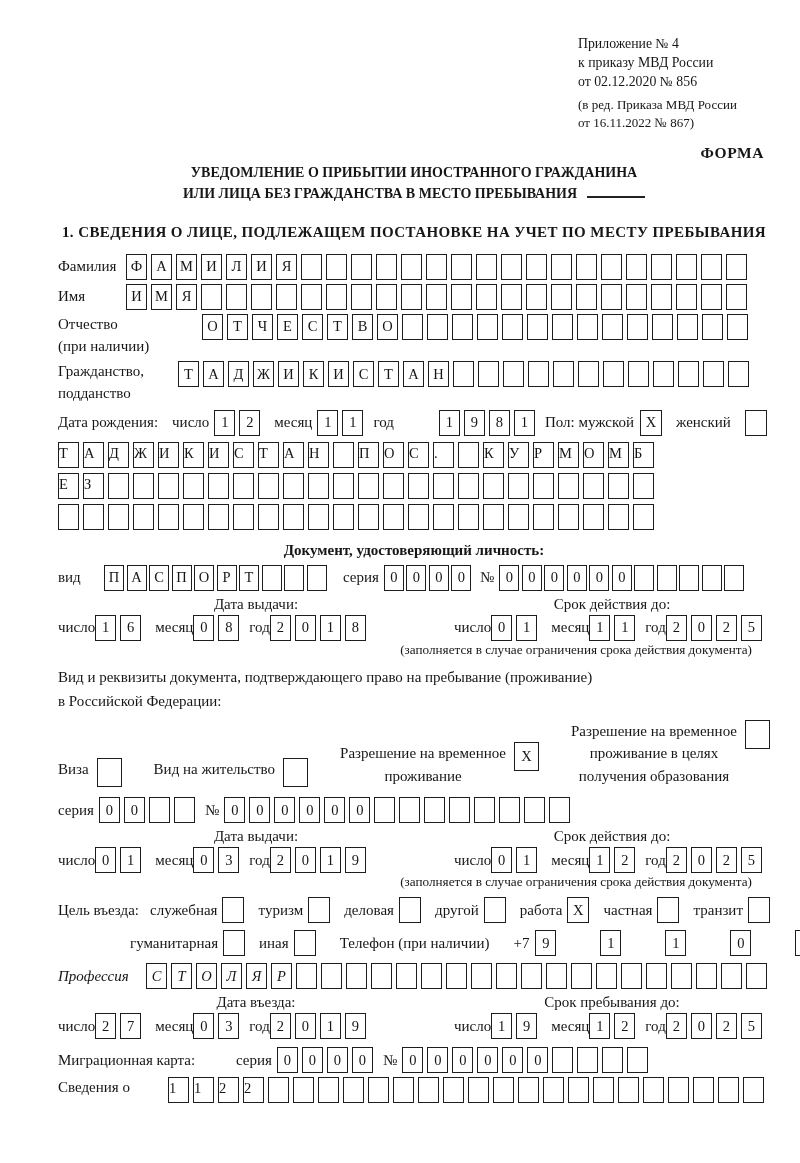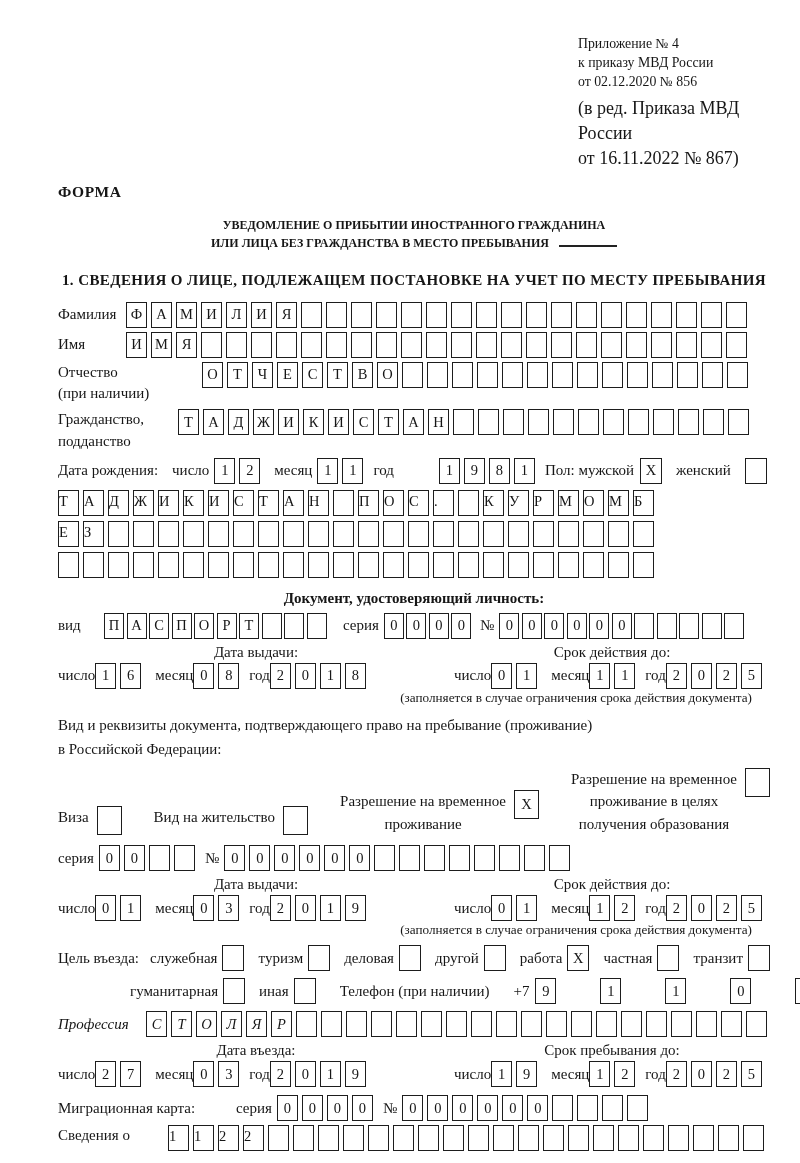--- a/index.html
+++ b/index.html
@@ -5,23 +5,23 @@
   * { margin:0; padding:0; box-sizing:border-box; }
   html,body { width:800px; }
   body{
     height:1163px; background:#ffffff; color:#161616; overflow:hidden;
     font-family:"Liberation Serif","DejaVu Serif",serif; font-size:15px;
   }
   .page{ padding:34px 30px 0 58px; }
 
   
   .top-block{ margin-left:auto; width:192px; font-size:13.8px; line-height:1.38; }
-  .top-block .edition{ margin-top:5px; font-size:18px; }
-  .forma{ text-align:left; font-weight:700; margin-top:12px; padding-right:6px; letter-spacing:.6px; font-size:15.5px; }
-  .title{ text-align:center; font-weight:700; margin-top:15px; font-size:12px; line-height:1.5; }
+  .top-block .edition{ margin-top:5px; font-size:13px; }
+  .forma{ text-align:right; font-weight:700; margin-top:12px; padding-right:6px; letter-spacing:.6px; font-size:15.5px; }
+  .title{ text-align:center; font-weight:700; margin-top:0; font-size:14px; line-height:1.5; }
   .uline{ display:inline-block; width:58px; border-bottom:2px solid #222; margin-left:10px; }
   .section-heading{ font-weight:700; margin-top:20px; margin-bottom:13px; text-align:center; letter-spacing:.4px; font-size:15px; }
 
   
   .cb{
     display:inline-flex; align-items:center; justify-content:center; flex:none;
     width:21px; height:26px; border:1.6px solid #1d1d1d; margin-right:4px;
     font-size:14.5px; background:#fff; overflow:hidden;
   }
   .boxes{ display:inline-flex; flex:none; }

